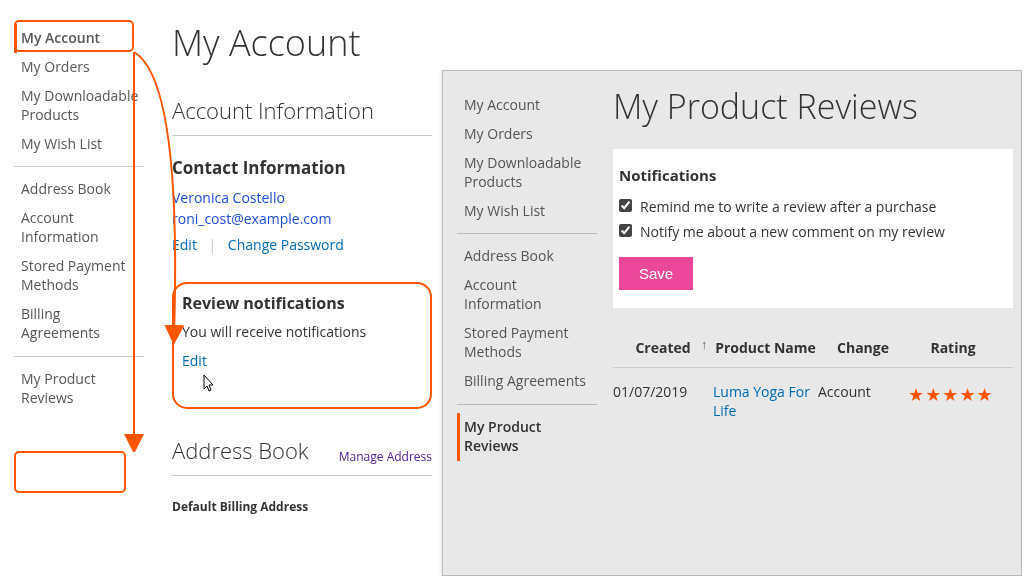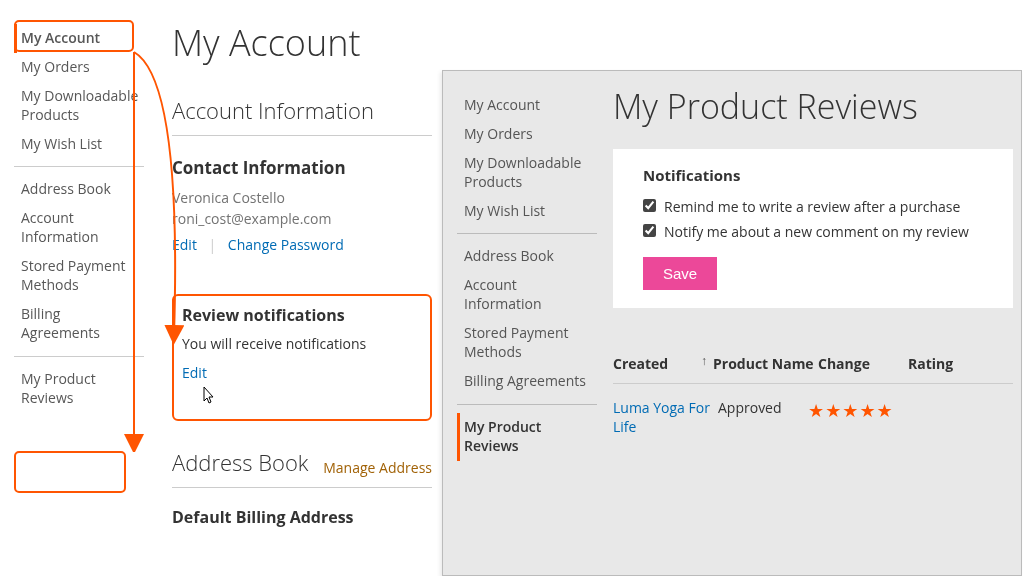--- a/index.html
+++ b/index.html
@@ -47,41 +47,41 @@
       cursor: pointer;
       border-left: 3px solid transparent;
     }
     .sidebar1 .item.active {
       font-weight: 600;
       border-left: 3px solid #ff5501;
     }
 
     .content1 h1 { font-size: 36px; margin-bottom: 28px; }
     .contact-block strong { font-size: 17px; display:block; margin-bottom:8px;}
-    .contact-block .line { font-size: 14px; color:#737373; line-height:1.5; }
+    .contact-block .line { font-size: 14px; color:#1d4ed8; line-height:1.5; }
     .actions { margin-top:6px; font-size:14px;}
     .actions a { color:#006bb4; text-decoration:none; cursor:pointer; }
     .actions .sep { color:#ccc; margin:0 8px; }
 
     .review-notif-box {
-      margin-top: 40px;
+      margin-top: 28px;
       padding: 8px 14px 36px 8px;
       border: 2px solid #ff5501;
-      border-radius: 6px;
+      border-radius: 15px;
       position: relative;
     }
     .review-notif-box strong { font-size: 16px; display:block; margin-bottom:8px;}
     .review-notif-box .line { font-size:14px; color:#333; margin-bottom:8px;}
     .review-notif-box a { color:#006bb4; font-size:14px; text-decoration:none; cursor:pointer;}
     .cursor-icon { position:absolute; left:24px; bottom:6px; pointer-events:none;}
 
     .addr-title-row { display:flex; justify-content:space-between; align-items:flex-end; border-bottom:1px solid #ccc; margin-top:26px; padding-bottom:10px; margin-bottom:18px;}
     .addr-title-row h2 { font-weight:300; font-size:22px;}
-    .addr-title-row a { color:#a16207; font-size:14px; text-decoration:none; white-space:nowrap;}
-    .billing-addr strong { font-size:16px;}
+    .addr-title-row a { color:#4c1d95; font-size:12px; text-decoration:none; white-space:nowrap;}
+    .billing-addr strong { font-size:12px;}
 
     
     .hl-box { position:absolute; border:2px solid #ff5501; border-radius:5px; pointer-events:none; }
     #hl-myaccount { left:12px; top:20px; width:120px; height:32px; }
     #hl-reviews  { left:12px; top:451px; width:112px; height:42px; }
 
     
     svg.annot-arrow { position:absolute; pointer-events:none; }
 
     
@@ -108,34 +108,34 @@
     .sidebar2 .item.active { font-weight:600; border-left:3px solid #ff5501; color:#333;}
 
     .content2 {
       position:absolute;
       left: 170px; top: 12px; width: 400px;
     }
     .content2 h1 { font-size: 34px; margin-bottom: 20px; }
 
     .notif-card {
       background:#fff;
-      padding: 16px 30px 18px;
-      margin-bottom: 46px;
+      padding: 16px 6px 18px;
+      margin-bottom: 30px;
     }
     .notif-card .nc-title { font-weight:700; font-size:15px; margin-bottom:12px;}
     .notif-card label { display:flex; align-items:flex-start; gap:8px; font-size:14px; margin-bottom:6px; color:#333;}
     .notif-card input[type=checkbox]{ margin-top:2px; accent-color:#444;}
     .btn-save {
       display:inline-block; margin-top:10px; background:#ec4899; color:#fff;
       border:none; padding:8px 20px; font-size:15px; cursor:pointer;
     }
 
     
     .reviews-table { width:100%; font-size:14px; }
-    .reviews-table .thead { border-bottom:1px solid #ccc; display:flex; padding-bottom:10px;}
+    .reviews-table .thead { border-bottom:1px solid #ccc; display:flex; padding-bottom:10px;text-align:center;}
     .reviews-table .row  { display:flex; padding-top:14px;}
     .col-created { width:100px; font-weight:700; position:relative;}
     .col-name    { width:105px; font-weight:700;}
     .col-status  { width:90px; font-weight:700;}
     .col-rating  { width:90px; font-weight:700;}
     .row .col-created,.row .col-name,.row .col-status,.row .col-rating{ font-weight:400;}
     .row .col-name a { color:#006bb4; text-decoration:none;}
     .sort-arrow { position:absolute; right:6px; top:-2px; font-size:12px; color:#555;}
     .stars { color:#ff5501; font-size:18px; letter-spacing:1px;}
 
@@ -253,19 +253,20 @@
     </div>
 
     <div class="reviews-table">
       <div class="thead">
         <div class="col-created"><span>Created</span><span class="sort-arrow">↑</span></div>
         <div class="col-name">Product Name</div>
         <div class="col-status">Change</div>
         <div class="col-rating">Rating</div>
       </div>
       <div class="row">
+        <div class="col-created">01/07/2019</div>
         <div class="col-name"><a>Luma Yoga For Life</a></div>
-        <div class="col-status">Approved</div>
+        <div class="col-status">Account</div>
         <div class="col-rating stars">★★★★★</div>
       </div>
     </div>
   </div>
 </div>
 
 </body></html>

